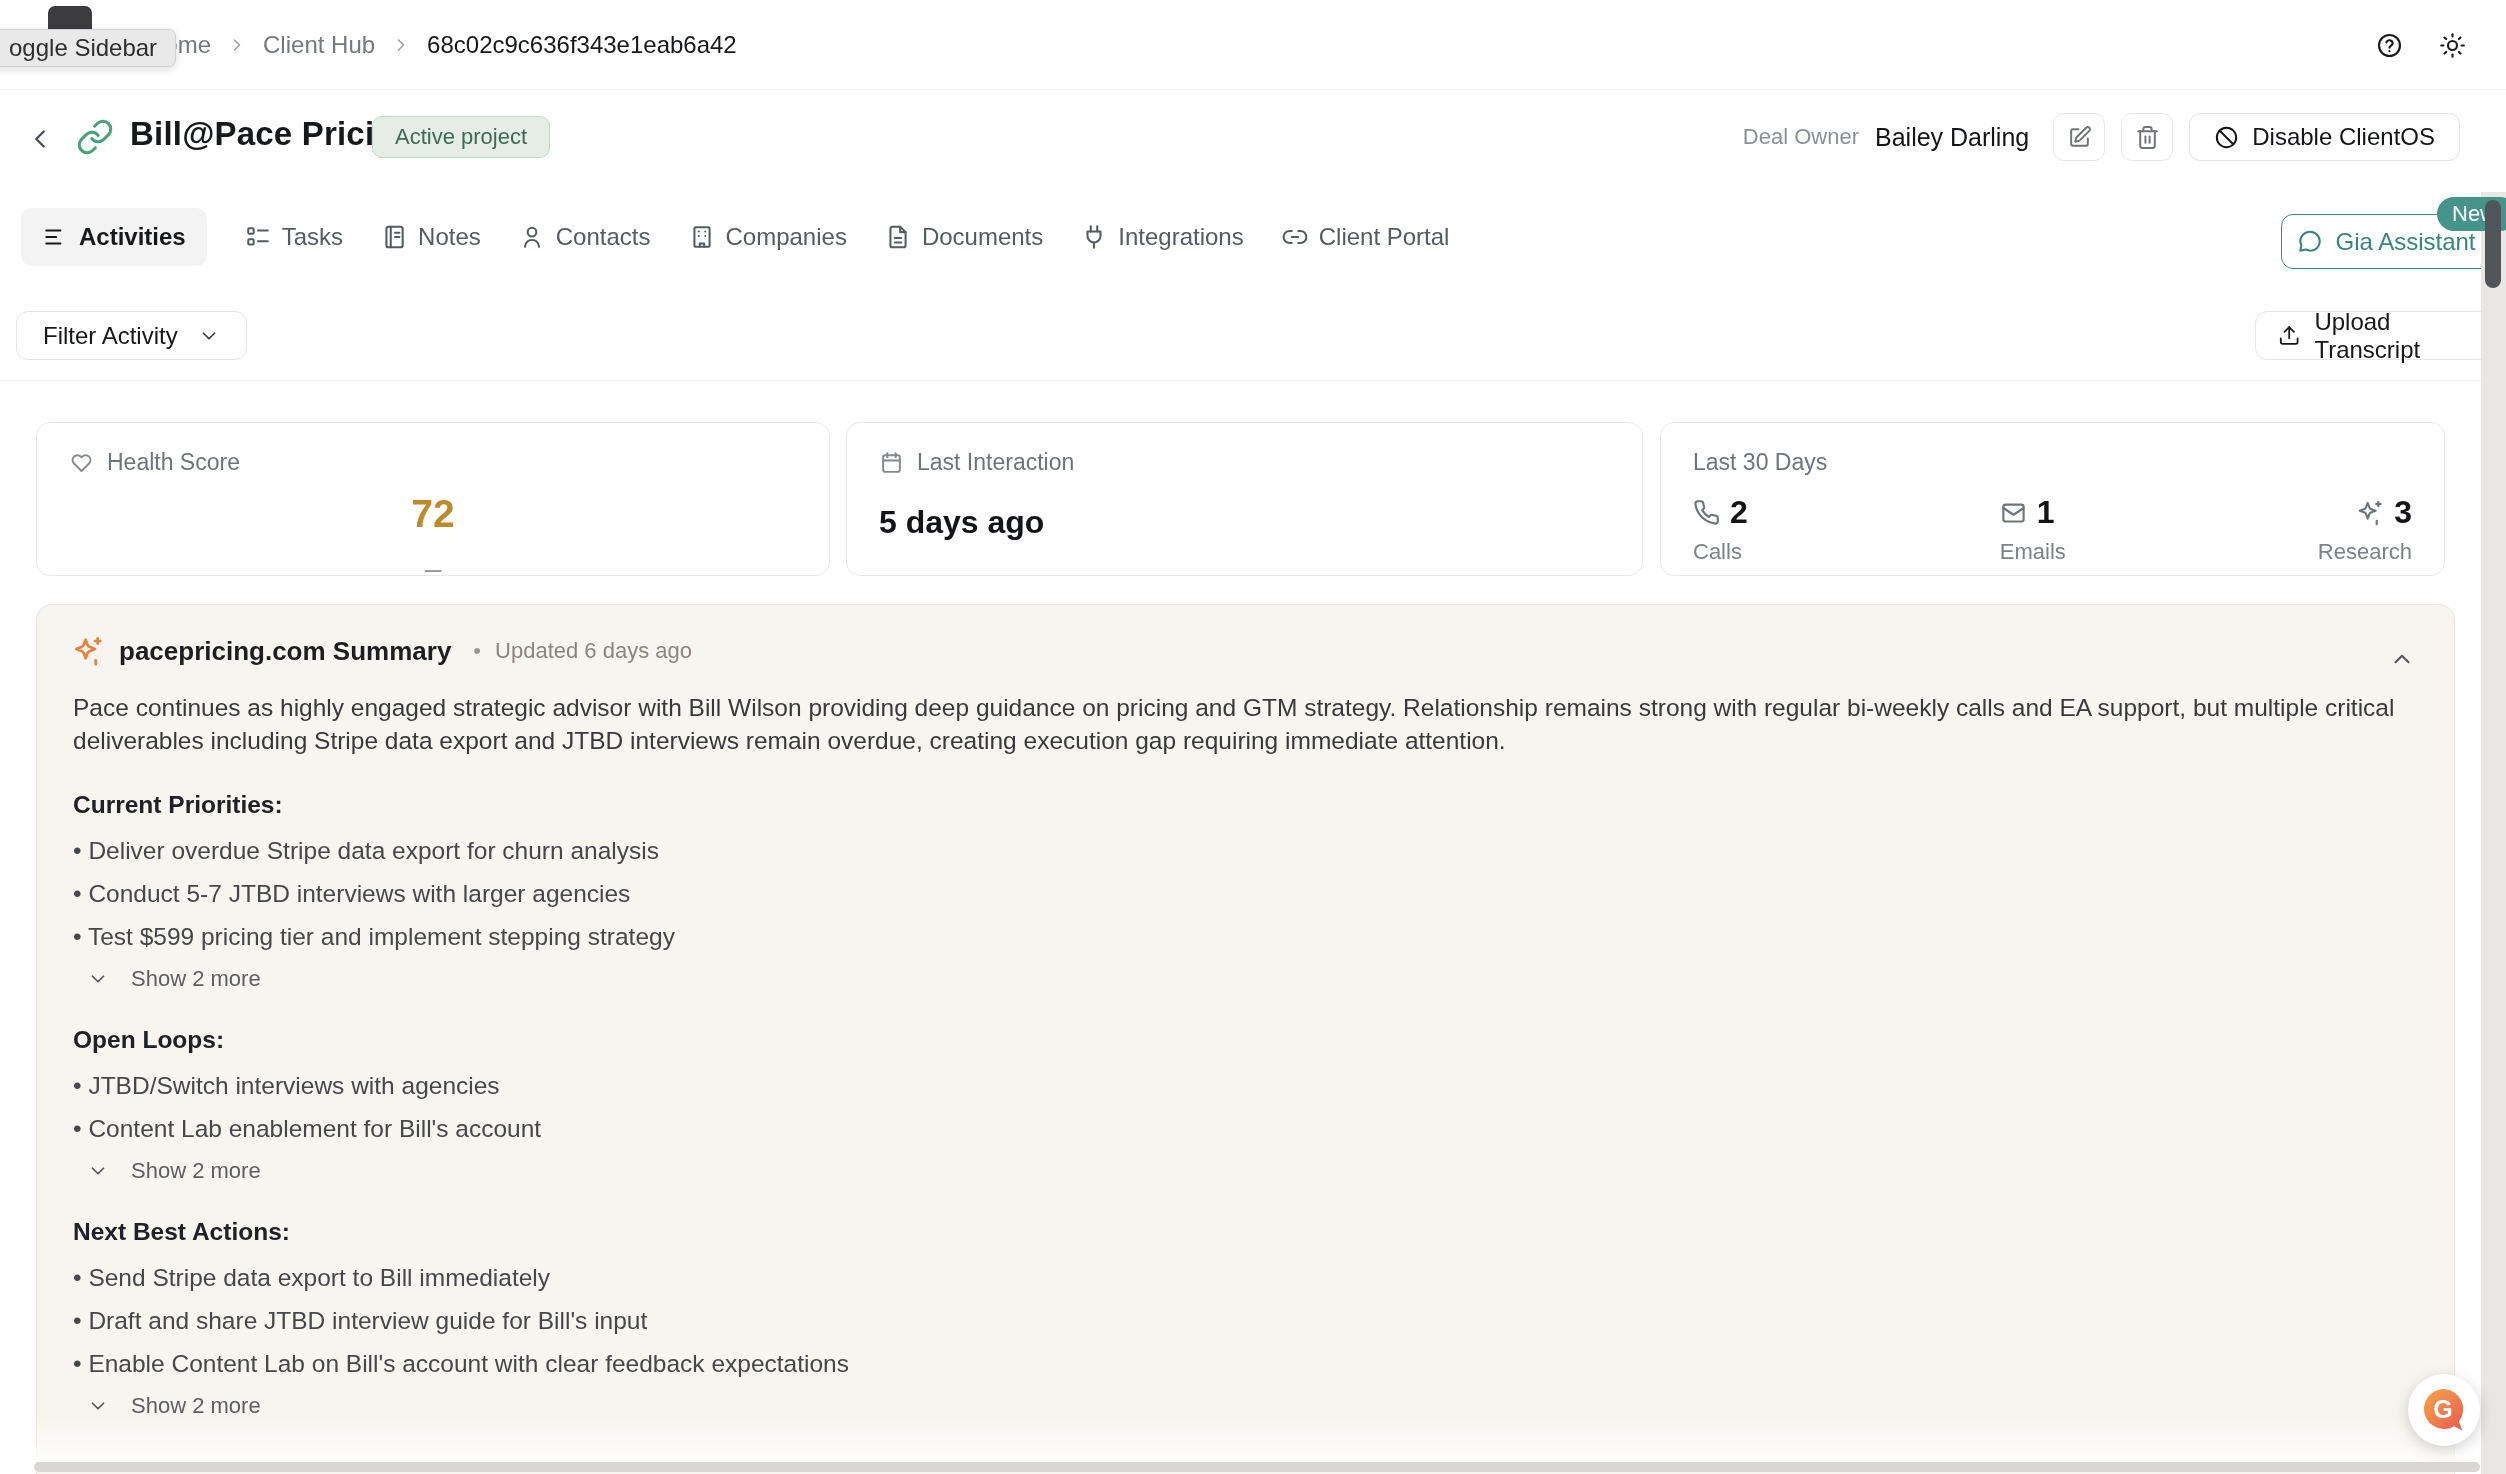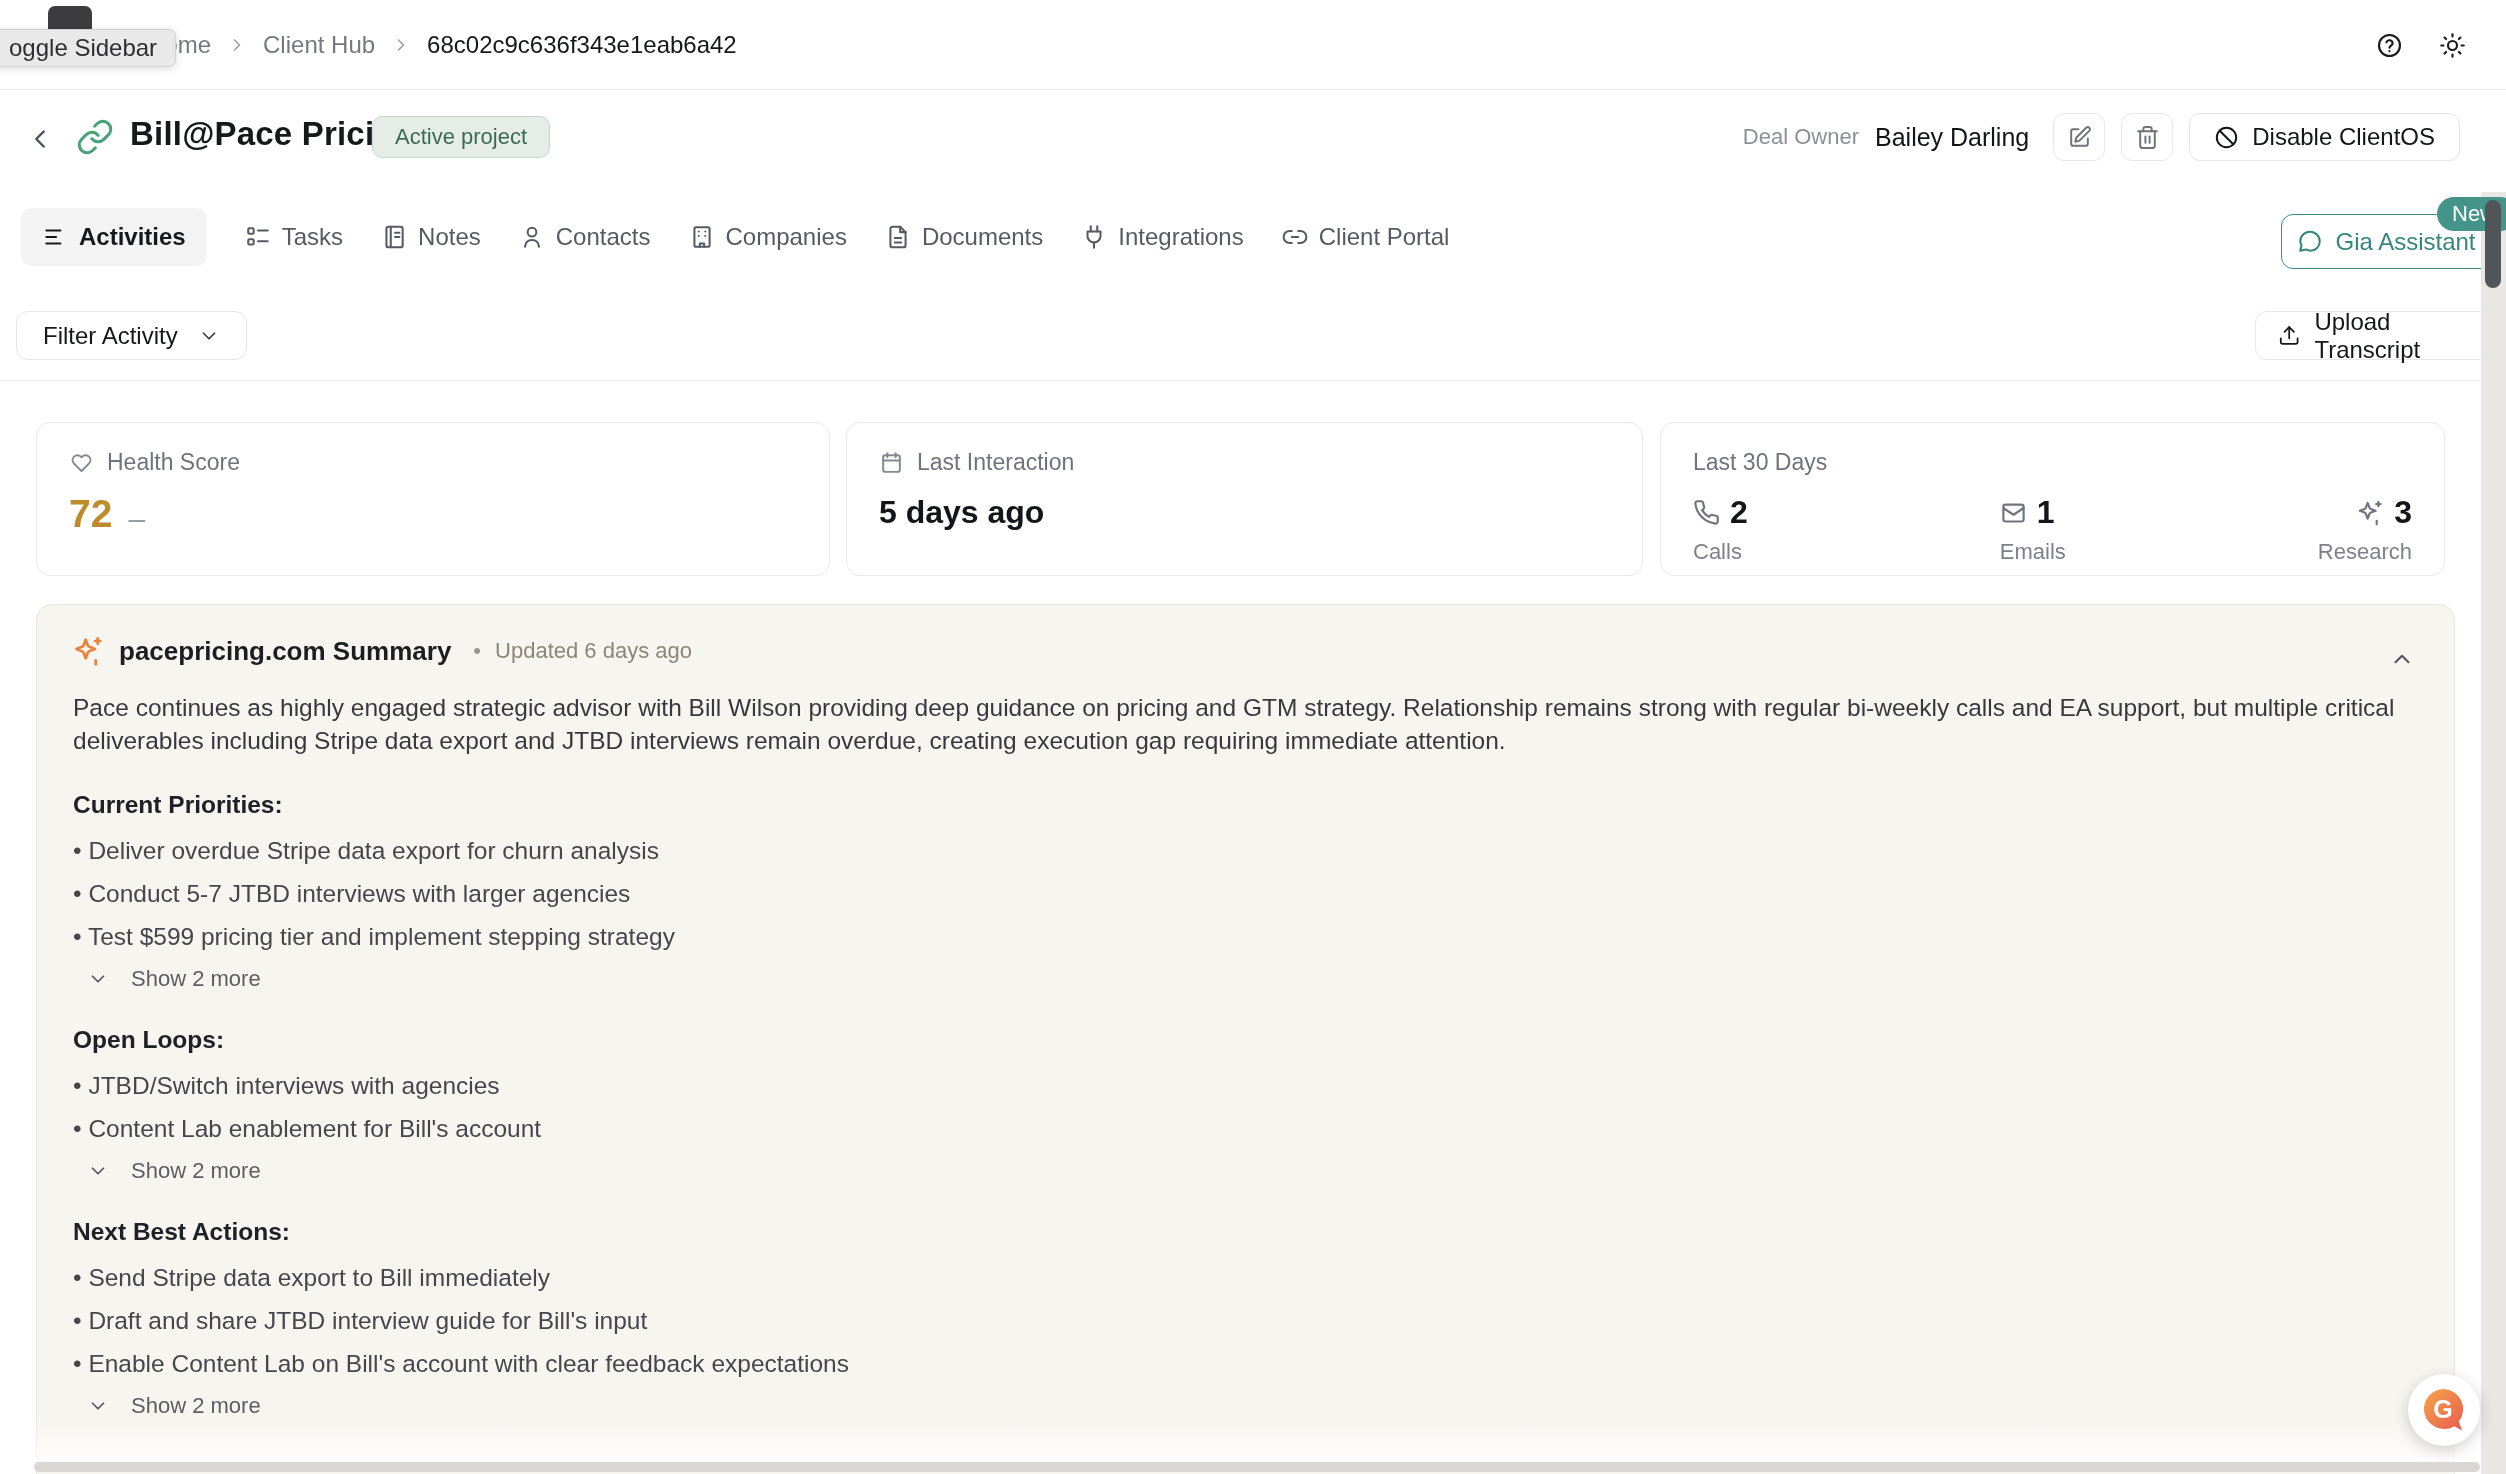--- a/index.html
+++ b/index.html
@@ -84,23 +84,23 @@
     font-size:24px; color:#17181a; cursor:pointer; }
   .upload-btn svg { width:25px; height:25px; }
   .toolbar-sep { position:absolute; left:0; top:380px; width:2506px; height:1px; background:#f0efee; }
 
   
   .card { position:absolute; top:422px; height:154px; background:#fff;
     border:1px solid #e9e9e9; border-radius:14px; padding:26px 32px; }
   .card-label { display:flex; align-items:center; gap:13px; font-size:23px; color:#6f747c; }
   .card-label svg { width:25px; height:25px; color:#85898f; }
   .hs-value { margin-top:16px; font-size:39px; font-weight:700; color:#bd8a2c;
-    display:flex; align-items:flex-end; gap:16px; }
+    display:flex; align-items:center; gap:16px;flex-direction:column; }
   .hs-trend { font-size:30px; font-weight:400; color:#9a9ea4; }
-  .li-value { margin-top:18px; font-size:32px; font-weight:700; color:#141519; }
+  .li-value { margin-top:28px; font-size:32px; font-weight:700; color:#141519; }
   .l30-row { margin-top:18px; display:flex; justify-content:space-between; }
   .l30-col { display:flex; flex-direction:column; }
   .l30-col.right { align-items:flex-end; }
   .l30-num { display:flex; align-items:center; gap:10px; font-size:32px; font-weight:700; color:#141519; }
   .l30-num svg { width:27px; height:27px; color:#6f747c; }
   .l30-cap { margin-top:8px; font-size:22px; color:#7c818a; }
 
   
   .summary { position:absolute; left:36px; top:604px; width:2419px; height:900px;
     background:#f7f5ef; border:1px solid #e9e5da; border-radius:16px;

